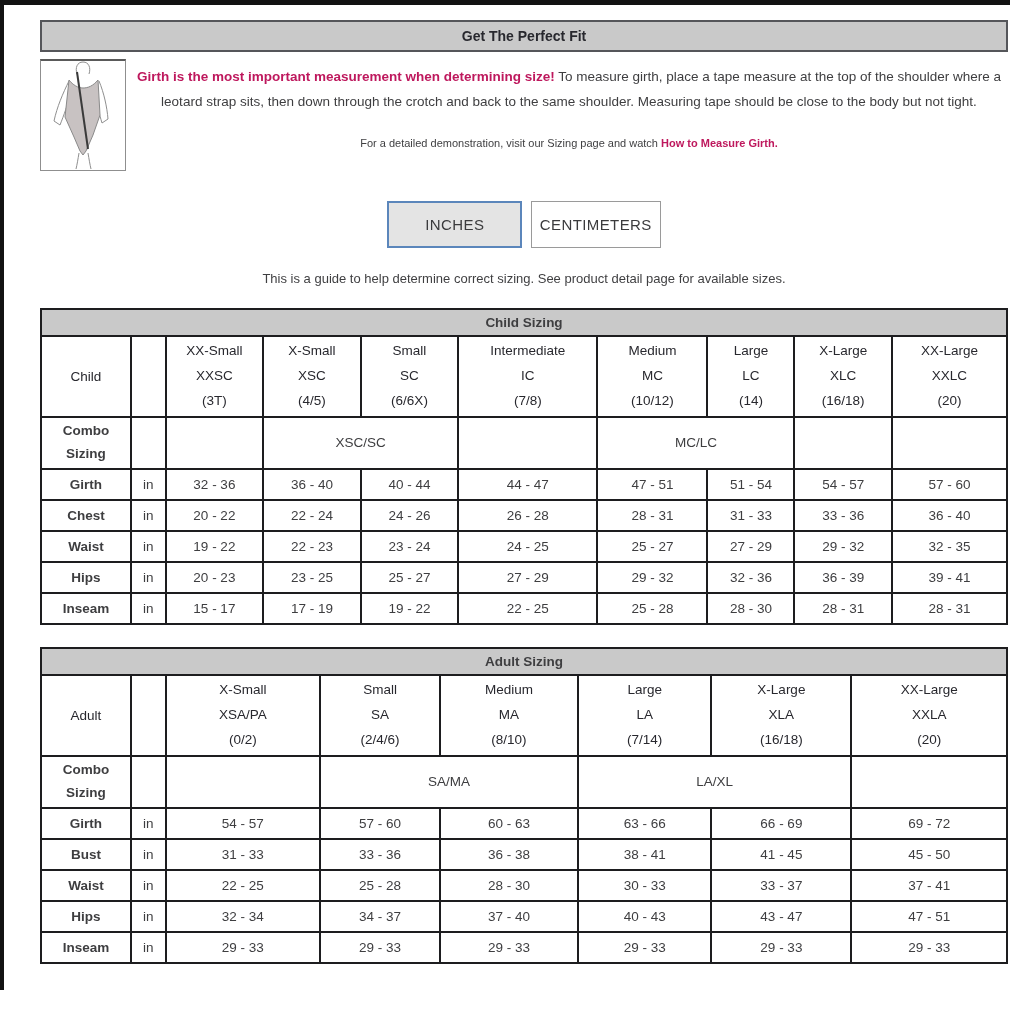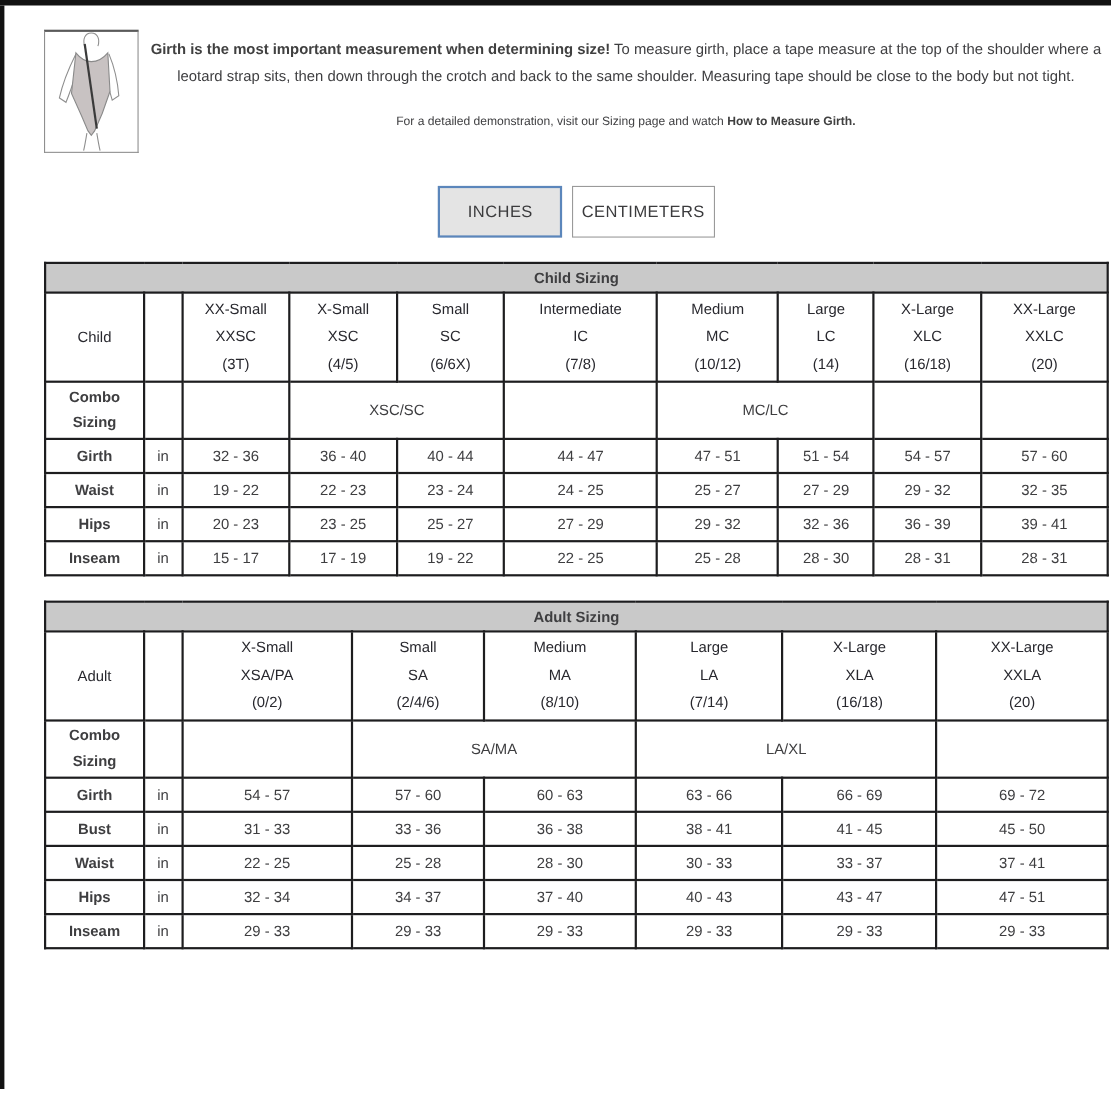--- a/index.html
+++ b/index.html
@@ -24,29 +24,29 @@
     font-weight: bold; font-size: 14px; color: #28282e;
   }
 
   .intro { display: flex; margin-top: 7px; }
   .fig-box {
     width: 86px; height: 112px; flex: none;
     border: 1px solid #8f8f8f; border-top: 2px solid #5a5a5a;
     background: #fff;
   }
   .intro-text { flex: 1; padding: 5px 2px 0 6px; text-align: center; font-size: 13.5px; line-height: 25px; }
-  .intro-text b { color: #404040; }
+  .intro-text b { color: #be185d; }
   .demo-line { margin-top: 17px; font-size: 11px; }
 
   .unit-buttons { margin-top: 30px; text-align: center; }
   .unit-btn {
     display: inline-block; vertical-align: middle;
     font-family: "Liberation Sans", sans-serif;
     font-size: 15px; color: #3b3b3d; letter-spacing: 0.4px;
-    padding: 13px 25px; margin: 0 2px;
+    padding: 13px 36px; margin: 0 2px;
     cursor: pointer;
   }
   .unit-btn.selected { background: #e4e4e4; border: 2px solid #5b86bb; }
   .unit-btn.unselected { background: #ffffff; border: 1px solid #9a9a9a; padding: 14px 8px; }
 
   .guide-note { margin-top: 23px; text-align: center; font-size: 13px; color: #3f3f41; }
 
   .size-table { border-collapse: collapse; width: 100%; table-layout: fixed; margin-top: 22px; }
   .size-table td {
     border: 2px solid #1d1d1f;
@@ -64,20 +64,23 @@
   .thick-left { border-left-width: 4px; }
 </style>
 </head>
 <body>
 
 <div class="frame-top"></div>
 <div class="frame-left"></div>
 
 <div class="content">
 
+  <div class="page-header">
+    <span>Get The Perfect Fit</span>
+  </div>
 
   <div class="intro">
     <div class="fig-box">
       <svg width="84" height="109" viewBox="0 0 84 109">
         <g fill="none" stroke="#8f8f8f" stroke-width="1">
           <path d="M36,13 C34,7 36,1 42,1 C48,1 50,7 48,13"></path>
           <path d="M28,20 C22,32 16,46 13,60 L19,64 C23,54 27,42 29,36"></path>
           <path d="M58,20 C63,32 66,46 67,58 L61,62 C58,52 56,44 55,40"></path>
           <path d="M38,92 C37,98 36,104 35,108"></path>
           <path d="M47,92 C48,98 49,104 50,108"></path>
@@ -90,20 +93,21 @@
       <p><b>Girth is the most important measurement when determining size!</b><span> To measure girth, place a tape measure at the top of the shoulder where a leotard strap sits, then down through the crotch and back to the same shoulder. Measuring tape should be close to the body but not tight.</span></p>
       <p class="demo-line"><span>For a detailed demonstration, visit our Sizing page and watch </span><b>How to Measure Girth.</b></p>
     </div>
   </div>
 
   <div class="unit-buttons">
     <button class="unit-btn selected">INCHES</button>
     <button class="unit-btn unselected">CENTIMETERS</button>
   </div>
 
+  <div class="guide-note">This is a guide to help determine correct sizing. See product detail page for available sizes.</div>
 
   <div id="child-table-mount">
       <table class="size-table">
         <colgroup>
           <col style="width: 9.3%;">
           <col style="width: 3.6%;">
           <col style="width: 10.1%;">
           <col style="width: 10.1%;">
           <col style="width: 10.1%;">
           <col style="width: 14.4%;">
@@ -174,20 +178,32 @@
             <td class="row-label">Girth</td>
             <td class="unit-cell">in</td>
             <td class="val-cell">32 - 36</td>
             <td class="val-cell">36 - 40</td>
             <td class="val-cell">40 - 44</td>
             <td class="val-cell">44 - 47</td>
             <td class="val-cell">47 - 51</td>
             <td class="val-cell">51 - 54</td>
             <td class="val-cell">54 - 57</td>
             <td class="val-cell">57 - 60</td>
+          </tr>
+          <tr class="data-row">
+            <td class="row-label">Chest</td>
+            <td class="unit-cell">in</td>
+            <td class="val-cell">20 - 22</td>
+            <td class="val-cell">22 - 24</td>
+            <td class="val-cell">24 - 26</td>
+            <td class="val-cell">26 - 28</td>
+            <td class="val-cell">28 - 31</td>
+            <td class="val-cell">31 - 33</td>
+            <td class="val-cell">33 - 36</td>
+            <td class="val-cell">36 - 40</td>
           </tr>
           <tr class="data-row">
             <td class="row-label">Waist</td>
             <td class="unit-cell">in</td>
             <td class="val-cell">19 - 22</td>
             <td class="val-cell">22 - 23</td>
             <td class="val-cell">23 - 24</td>
             <td class="val-cell">24 - 25</td>
             <td class="val-cell">25 - 27</td>
             <td class="val-cell">27 - 29</td>

